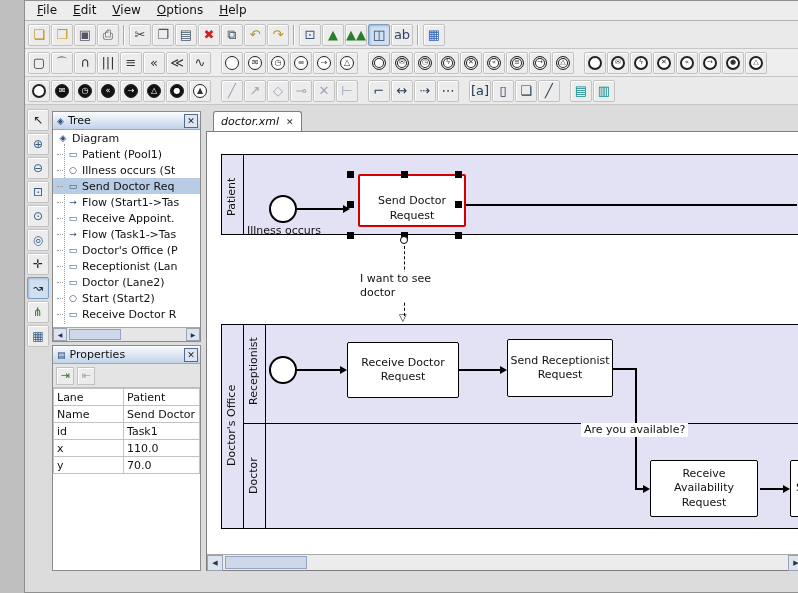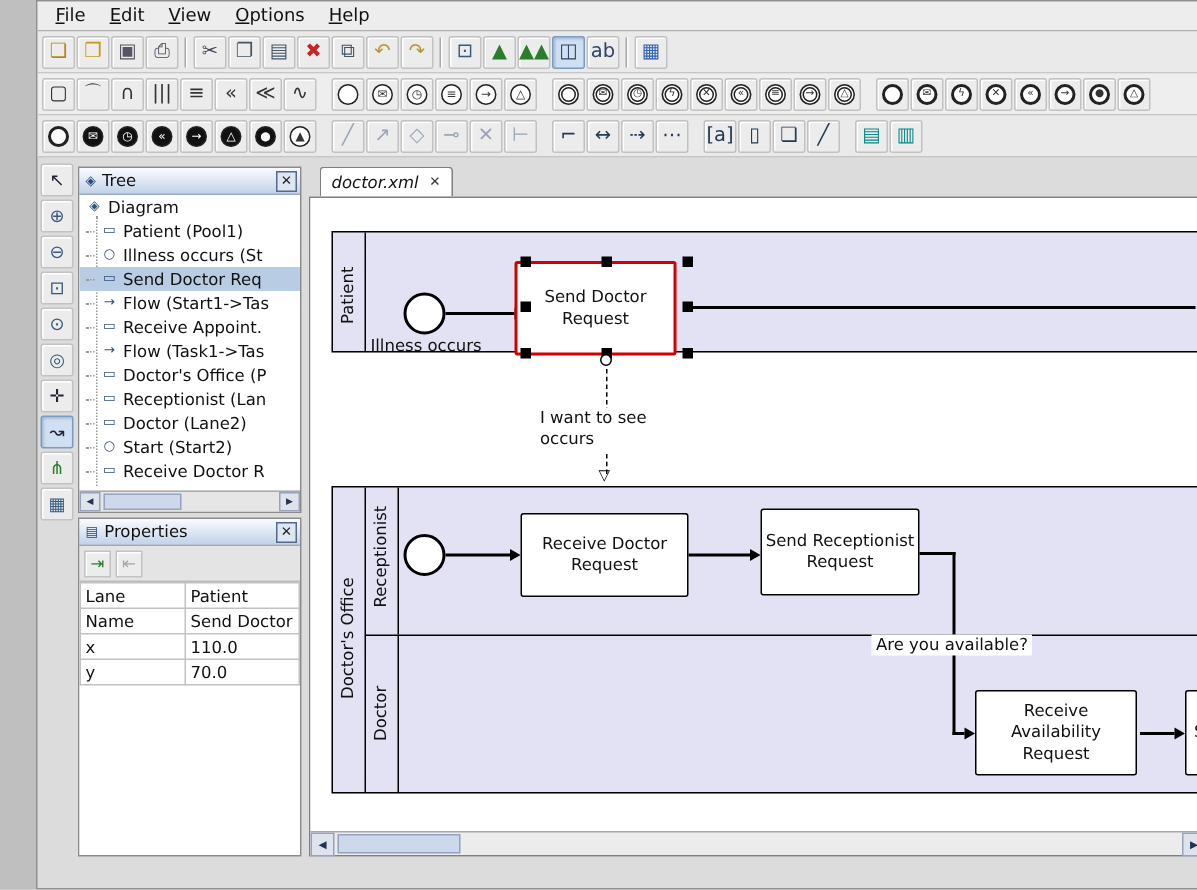--- a/index.html
+++ b/index.html
@@ -90,21 +90,21 @@
   #pool-office  { left:14px; top:192px; width:582px; height:205px; }
   .pool-strip { position:absolute; left:0; top:0; bottom:0; width:22px; border-right:1px solid #000; }
   .lane { position:absolute; left:22px; right:0; }
   #lane-receptionist { top:0; height:98px; }
   #lane-doctor { top:98px; bottom:0; border-top:1px solid #000; }
   .lane-strip { position:absolute; left:0; top:0; bottom:0; width:22px; border-right:1px solid #000; }
   .vlabel { position:absolute; white-space:nowrap; transform:rotate(-90deg); transform-origin:0 0; font-size:11px; }
   .task { position:absolute; background:#fff; border:1px solid #000; border-radius:2px;
     display:flex; align-items:center; justify-content:center; text-align:center;
     font-size:11px; line-height:1.3; padding:2px; }
-  #task-send-doctor { left:136px; top:42px; width:108px; height:63px; border:2px solid var(--selection,#d40000); }
+  #task-send-doctor { left:151px; top:42px; width:108px; height:53px; border:2px solid var(--selection,#d40000);align-items:flex-end; }
   #task-receive-doctor { left:140px; top:210px; width:112px; height:56px; }
   #task-send-avail { left:300px; top:207px; width:106px; height:58px; }
   #task-receive-avail { left:443px; top:328px; width:108px; height:57px; }
   #task-partial { left:583px; top:328px; width:60px; height:57px; justify-content:flex-start; padding-left:5px; text-align:left; }
   .event-circle { position:absolute; width:28px; height:28px; border:2px solid #000; border-radius:50%; background:#fff; }
   #start-illness { left:62px; top:63px; } #start-receptionist { left:62px; top:224px; }
   .free-label { position:absolute; font-size:11px; line-height:1.3; }
   #label-illness { left:38px; top:92px; width:78px; text-align:center; }
   #label-message { left:153px; top:140px; width:80px; background:#fff; }
   #label-available { left:374px; top:291px; background:#fff; padding:0 3px; white-space:nowrap; }
@@ -587,20 +587,24 @@
             <tr>
               <td class="pkey">Lane</td>
               <td class="pval">Patient</td>
             </tr>
 
             <tr>
               <td class="pkey">Name</td>
               <td class="pval">Send Doctor</td>
             </tr>
 
+            <tr>
+              <td class="pkey">id</td>
+              <td class="pval">Task1</td>
+            </tr>
 
 
             <tr>
               <td class="pkey">x</td>
               <td class="pval">110.0</td>
             </tr>
 
             <tr>
               <td class="pkey">y</td>
               <td class="pval">70.0</td>
@@ -641,21 +645,21 @@
         <div class="handle" style="left:248px;top:39px;"></div>
         <div class="handle" style="left:140px;top:69px;"></div>
         <div class="handle" style="left:248px;top:69px;"></div>
         <div class="handle" style="left:140px;top:100px;"></div>
         <div class="handle" style="left:194px;top:100px;"></div>
         <div class="handle" style="left:248px;top:100px;"></div>
         <div class="port" style="left:193px;top:104px;"></div>
 
         <div class="vdash" style="left:197px;top:114px;height:70px;"></div>
         <div class="open-arrow" style="left:192px;top:181px;">▽</div>
-        <div class="free-label" id="label-message">I want to see occurs</div>
+        <div class="free-label" id="label-message">I want to see doctor</div>
 
         <div class="pool" id="pool-office">
           <div class="pool-strip"></div>
           <div class="lane" id="lane-receptionist">
             <div class="lane-strip"></div>
           </div>
           <div class="lane" id="lane-doctor">
             <div class="lane-strip"></div>
           </div>
         </div>

